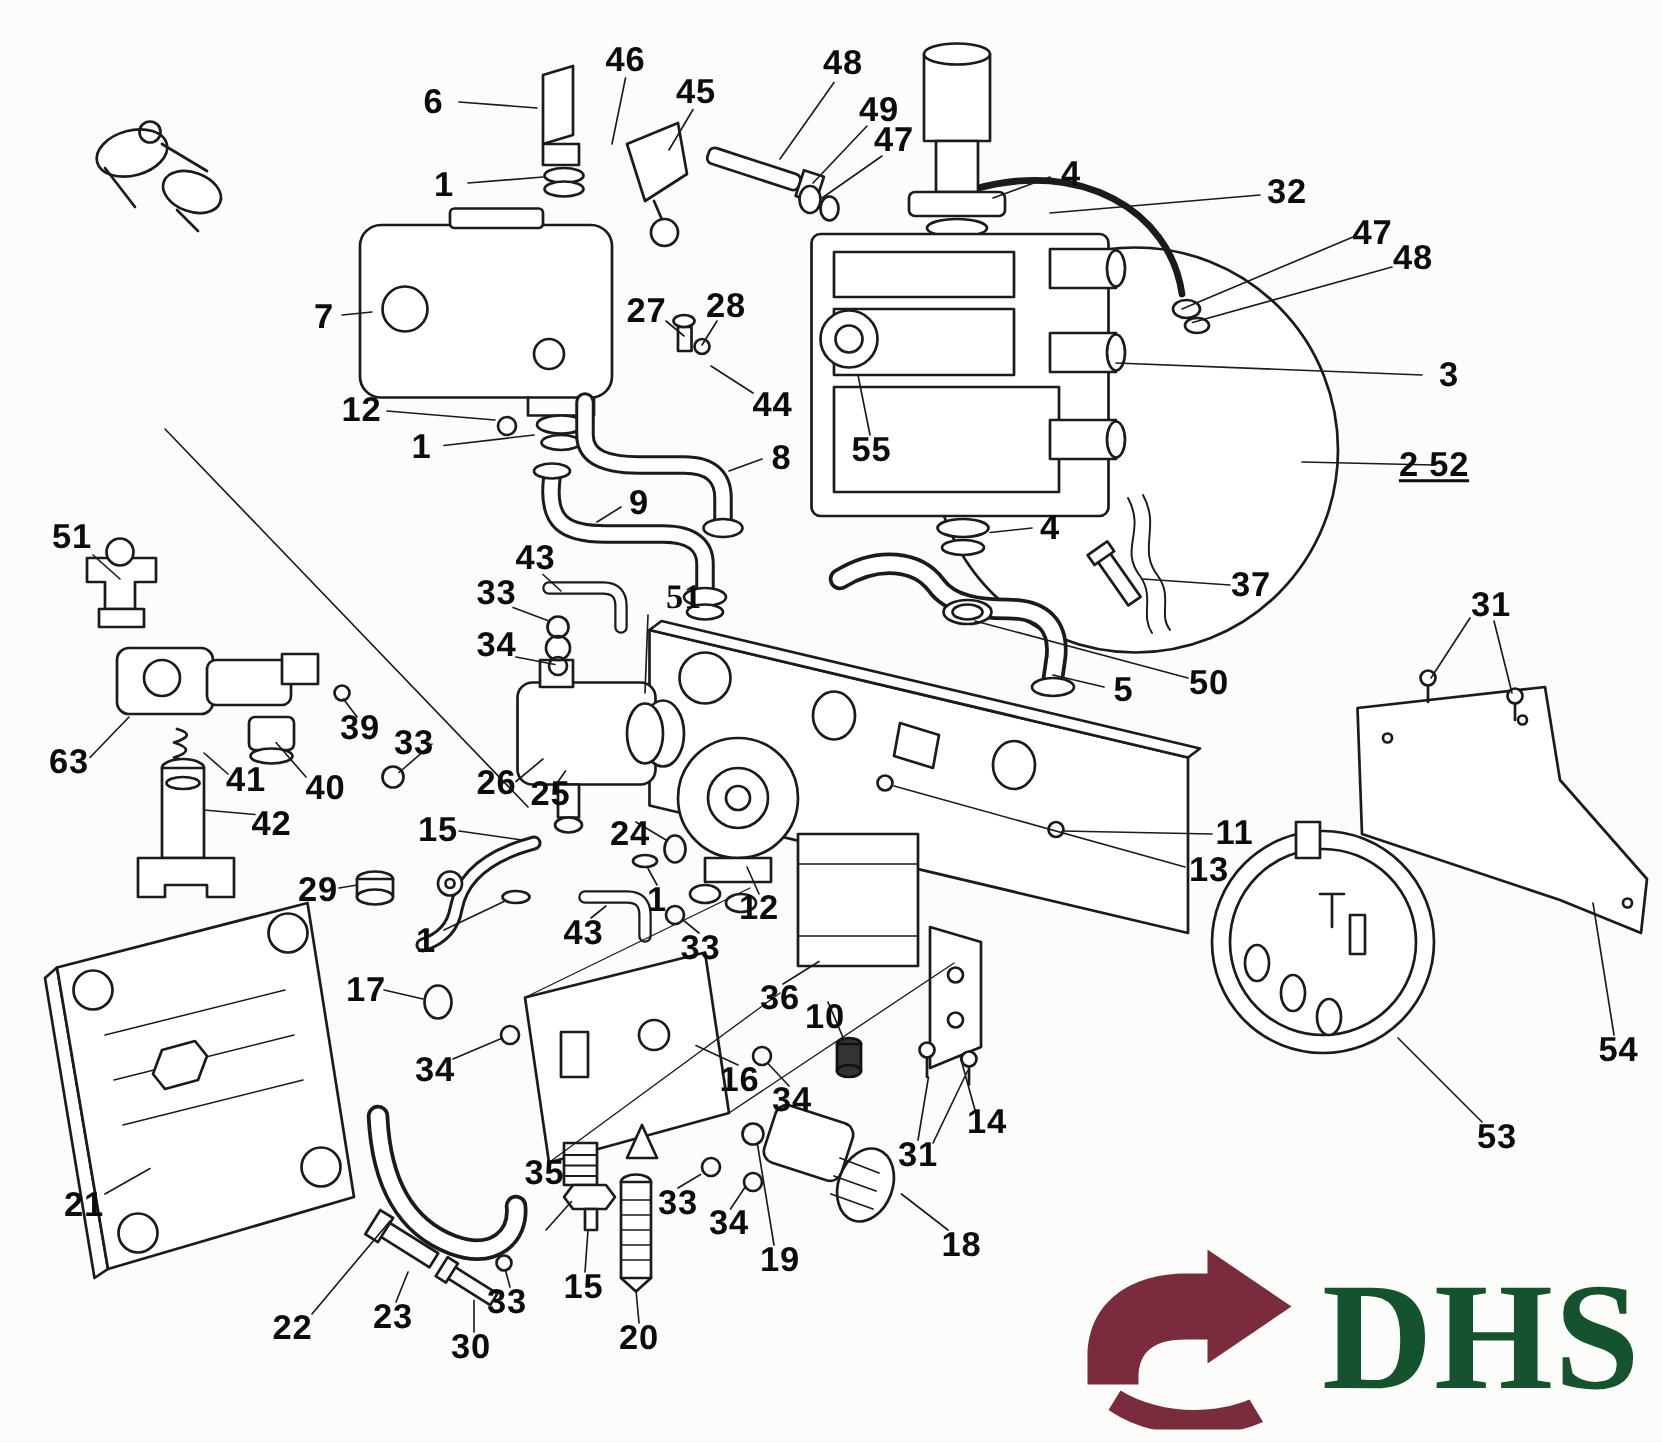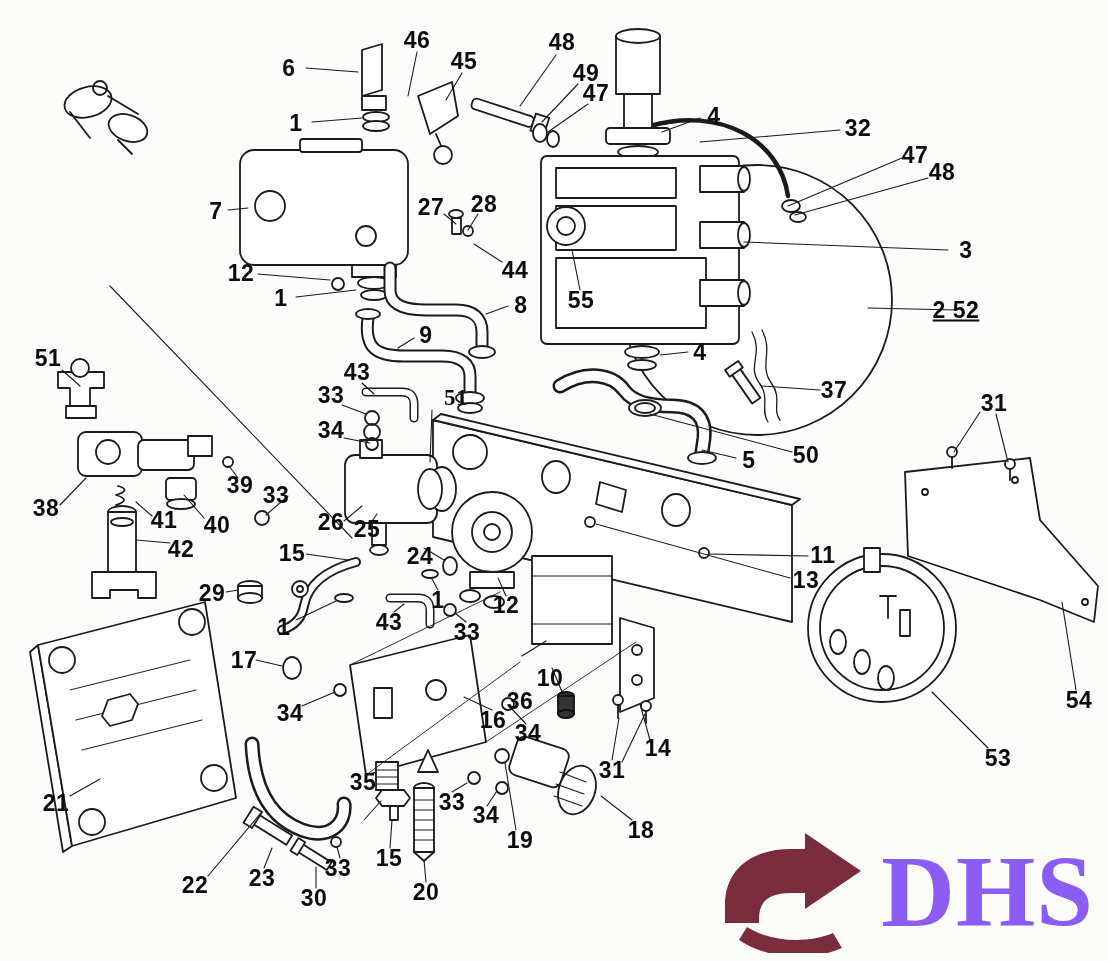--- a/index.html
+++ b/index.html
@@ -350,38 +350,38 @@
       <div class="part-label" style="left: 357px; top: 372px;">43</div>
       <div class="part-label" style="left: 834px; top: 390px;">37</div>
       <div class="part-label" style="left: 331px; top: 395px;">33</div>
       <div class="part-label" style="left: 456px; top: 398px; font-family: Liberation Serif, serif;">51</div>
       <div class="part-label" style="left: 994px; top: 403px;">31</div>
       <div class="part-label" style="left: 331px; top: 430px;">34</div>
       <div class="part-label" style="left: 806px; top: 455px;">50</div>
       <div class="part-label" style="left: 749px; top: 460px;">5</div>
       <div class="part-label" style="left: 240px; top: 485px;">39</div>
       <div class="part-label" style="left: 276px; top: 495px;">33</div>
-      <div class="part-label" style="left: 46px; top: 508px;">38</div>
+      <div class="part-label" style="left: 46px; top: 508px;">63</div>
       <div class="part-label" style="left: 164px; top: 520px;">41</div>
       <div class="part-label" style="left: 217px; top: 525px;">40</div>
       <div class="part-label" style="left: 331px; top: 522px;">26</div>
       <div class="part-label" style="left: 367px; top: 529px;">25</div>
       <div class="part-label" style="left: 181px; top: 549px;">42</div>
       <div class="part-label" style="left: 292px; top: 553px;">15</div>
       <div class="part-label" style="left: 420px; top: 556px;">24</div>
       <div class="part-label" style="left: 823px; top: 555px;">11</div>
       <div class="part-label" style="left: 806px; top: 580px;">13</div>
       <div class="part-label" style="left: 212px; top: 593px;">29</div>
       <div class="part-label" style="left: 438px; top: 600px;">1</div>
       <div class="part-label" style="left: 506px; top: 605px;">12</div>
       <div class="part-label" style="left: 389px; top: 622px;">43</div>
       <div class="part-label" style="left: 284px; top: 627px;">1</div>
       <div class="part-label" style="left: 467px; top: 632px;">33</div>
       <div class="part-label" style="left: 244px; top: 660px;">17</div>
-      <div class="part-label" style="left: 520px; top: 665px; margin-top: 36px;">36</div>
+      <div class="part-label" style="left: 520px; top: 665px;">36</div>
       <div class="part-label" style="left: 550px; top: 678px;">10</div>
       <div class="part-label" style="left: 290px; top: 713px;">34</div>
       <div class="part-label" style="left: 493px; top: 720px;">16</div>
       <div class="part-label" style="left: 528px; top: 733px;">34</div>
       <div class="part-label" style="left: 658px; top: 748px;">14</div>
       <div class="part-label" style="left: 612px; top: 770px;">31</div>
       <div class="part-label" style="left: 998px; top: 758px;">53</div>
       <div class="part-label" style="left: 1079px; top: 700px;">54</div>
       <div class="part-label" style="left: 56px; top: 803px;">21</div>
       <div class="part-label" style="left: 452px; top: 802px;">33</div>
@@ -396,16 +396,16 @@
       <div class="part-label" style="left: 314px; top: 898px;">30</div>
       <div class="part-label" style="left: 426px; top: 892px;">20</div>
     </div>
 
 
   <div class="logo">
     <svg width="168" height="122" viewBox="0 0 168 122">
       <path class="logo-ink" fill="#7b2c3c" stroke="none" d="M16 74 C 16 36 46 18 82 18 h14 V2 l56 38 -56 38 V62 H82 c-22 0 -32 8 -32 26 v4 H16 z" style="color: rgb(123, 44, 60); fill: rgb(123, 44, 60);"></path>
       <path class="logo-ink" fill="#7b2c3c" stroke="none" d="M38 96 c 24 15 60 17 86 6 l9 15 c -32 14 -75 11 -103 -8 z" style="color: rgb(123, 44, 60); fill: rgb(123, 44, 60);"></path>
     </svg>
-    <span class="logo-text logo-ink" style="color: #8b5cf6; fill: rgb(123, 44, 60);">DHS</span>
+    <span class="logo-text logo-ink" style="color: #14532d; fill: rgb(123, 44, 60);">DHS</span>
   </div>
 
 </div>
 
 </body></html>

